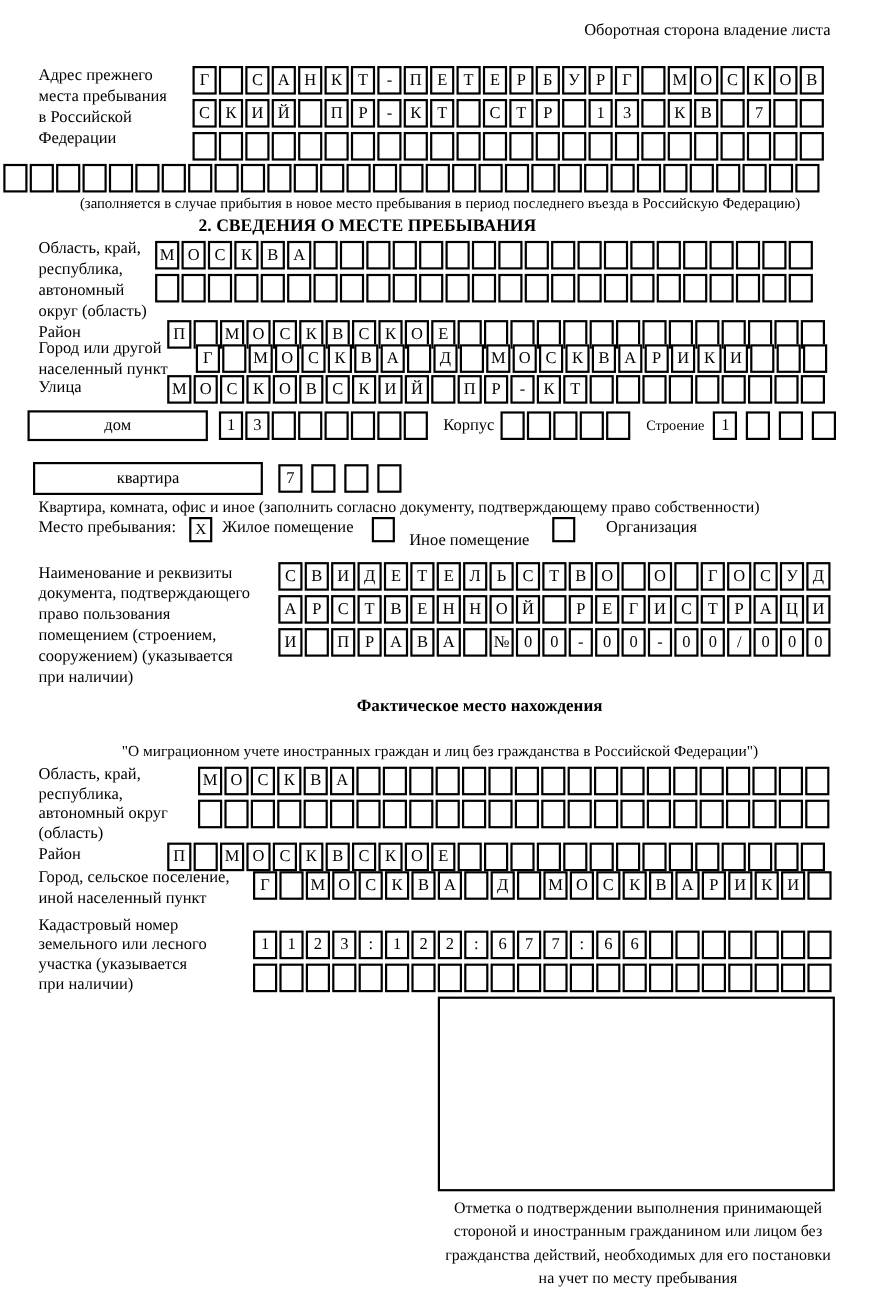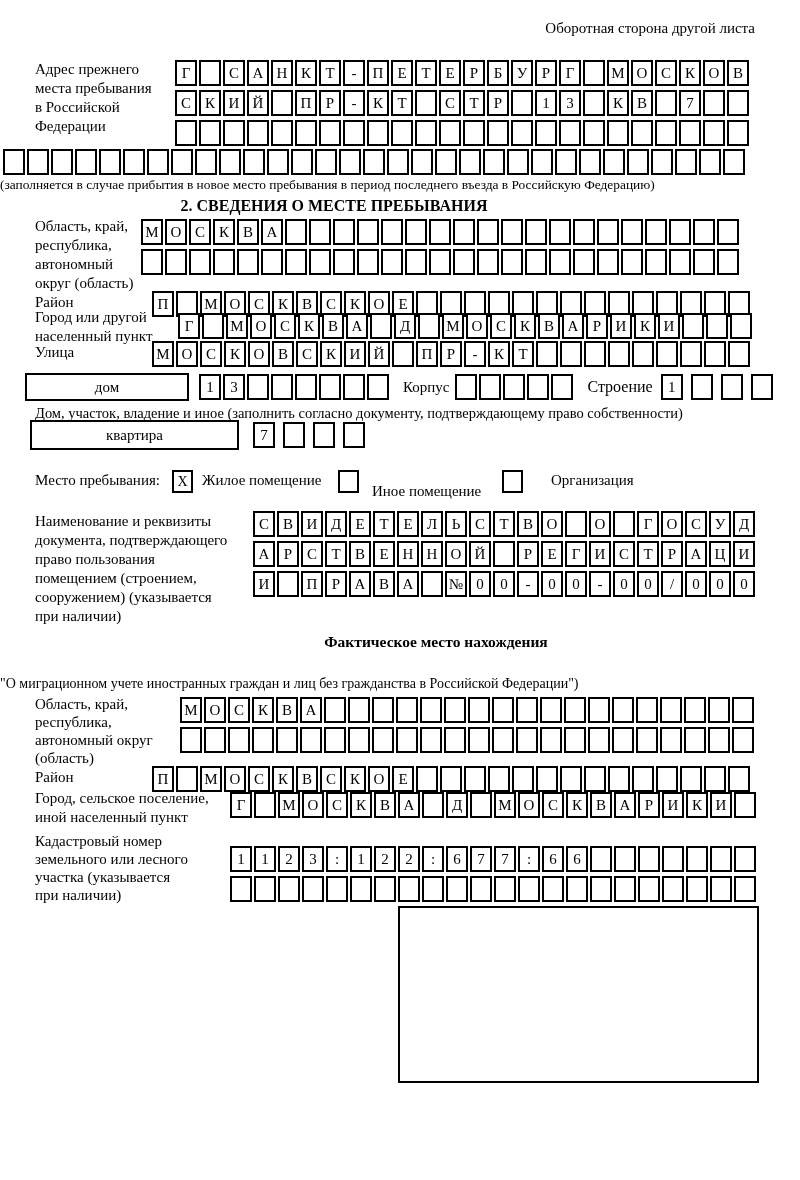--- a/index.html
+++ b/index.html
@@ -19,33 +19,33 @@
   .wbox{
     border:2px solid #000;height:24px;line-height:24px;text-align:center;
     font-size:15px;background:#fff;
   }
   .checkbox{
     width:17px;height:19px;border:2px solid #000;text-align:center;
     font-size:14px;line-height:19px;background:#fff;
   }
   .title{font-weight:bold;font-size:16px;text-align:center;width:668px;}
   .subtitle{font-weight:bold;font-size:15.5px;text-align:center;width:800px;}
-  .note-c{font-size:13.4px;text-align:left;width:800px;}
+  .note-c{font-size:13.4px;text-align:center;width:800px;}
   .note-l{font-size:14.5px;}
   .stamp-box{border:2px solid #000;background:#fff;}
   .stamp-note{font-size:14.5px;line-height:21px;text-align:center;white-space:pre-line;}
   .hdr{font-size:15px;}
   .flexrow{display:flex;align-items:center;}
 </style>
 </head>
 <body>
 
 <div class="page">
 
-  <div class="abs hdr" style="right:45px;top:20px;">Оборотная сторона другой листа</div>
+  <div class="abs hdr" style="right:45px;top:20px;">Оборотная сторона владение листа</div>
 
   <div class="abs label" style="left:35px;top:60px;">Адрес прежнего
 места пребывания
 в Российской
 Федерации</div>
   <div class="abs cells" style="left:175px;top:60px;">
       <div class="cell">Г</div>
       <div class="cell"></div>
       <div class="cell">С</div>
       <div class="cell">А</div>
@@ -318,39 +318,39 @@
         <div class="cell"></div>
       </div>
     <div style="font-size:15px;margin:0 6px 0 12px;">Корпус</div>
     <div class="cells">
         <div class="cell"></div>
         <div class="cell"></div>
         <div class="cell"></div>
         <div class="cell"></div>
         <div class="cell"></div>
       </div>
-    <div style="font-size:16px;margin:0 8px 0 12px;">Строение</div>
+    <div style="font-size:13px;margin:0 8px 0 12px;">Строение</div>
     <div class="cells">
         <div class="cell spaced">1</div>
         <div class="cell spaced"></div>
         <div class="cell spaced"></div>
         <div class="cell spaced"></div>
       </div>
   </div>
-  <div class="abs note-l" style="left:35px;top:405px;">Дом, участок, владение и иное (заполнить согласно документу, подтверждающему право собственности)</div>
 
   <div class="abs flexrow" style="left:30px;top:420px;">
     <div class="wbox" style="width:205px;height:26px;line-height:26px;margin-right:14px;">квартира</div>
     <div class="cells">
         <div class="cell spaced">7</div>
         <div class="cell spaced"></div>
         <div class="cell spaced"></div>
         <div class="cell spaced"></div>
       </div>
   </div>
+  <div class="abs note-l" style="left:35px;top:453px;">Квартира, комната, офис и иное (заполнить согласно документу, подтверждающему право собственности)</div>
 
   <div class="abs" style="left:35px;top:472px;font-size:15px;">Место пребывания:</div>
   <div class="abs checkbox" style="left:172px;top:470px;">X</div>
   <div class="abs" style="left:202px;top:472px;font-size:15px;">Жилое помещение</div>
   <div class="abs checkbox" style="left:338px;top:470px;"></div>
   <div class="abs" style="left:372px;top:483px;font-size:15px;">Иное помещение</div>
   <div class="abs checkbox" style="left:502px;top:470px;"></div>
   <div class="abs" style="left:551px;top:472px;font-size:15px;">Организация</div>
 
   <div class="abs label" style="left:35px;top:512px;">Наименование и реквизиты
@@ -592,14 +592,18 @@
       <div class="cell"></div>
       <div class="cell"></div>
       <div class="cell"></div>
       <div class="cell"></div>
       <div class="cell"></div>
       <div class="cell"></div>
       <div class="cell"></div>
     </div>
 
   <div class="abs stamp-box" style="left:398px;top:906px;width:357px;height:173px;"></div>
+  <div class="abs stamp-note" style="left:388px;top:1089px;width:384px;">Отметка о подтверждении выполнения принимающей
+стороной и иностранным гражданином или лицом без
+гражданства действий, необходимых для его постановки
+на учет по месту пребывания</div>
 
 </div>
 
 </body></html>

